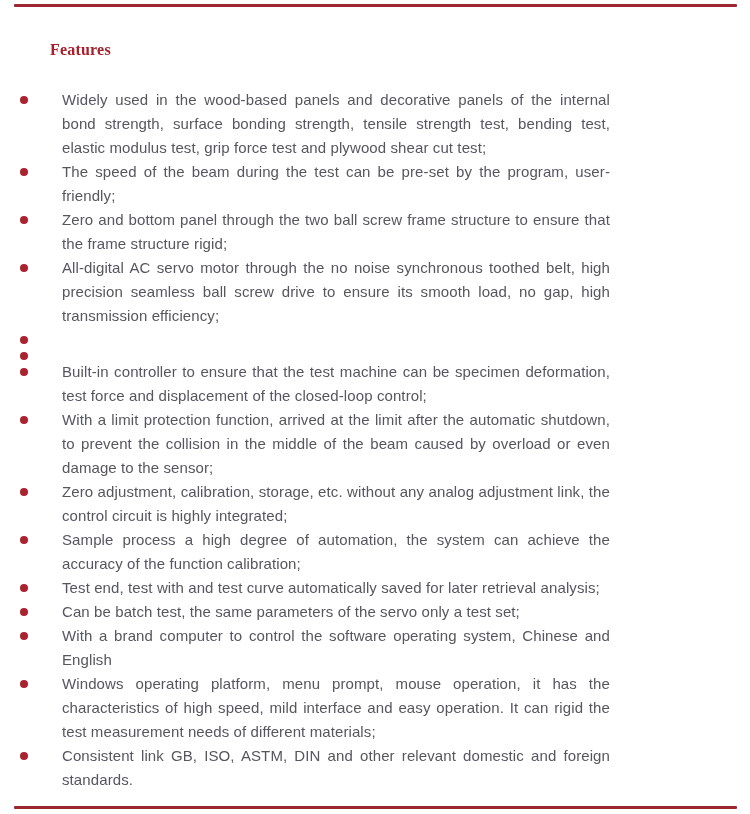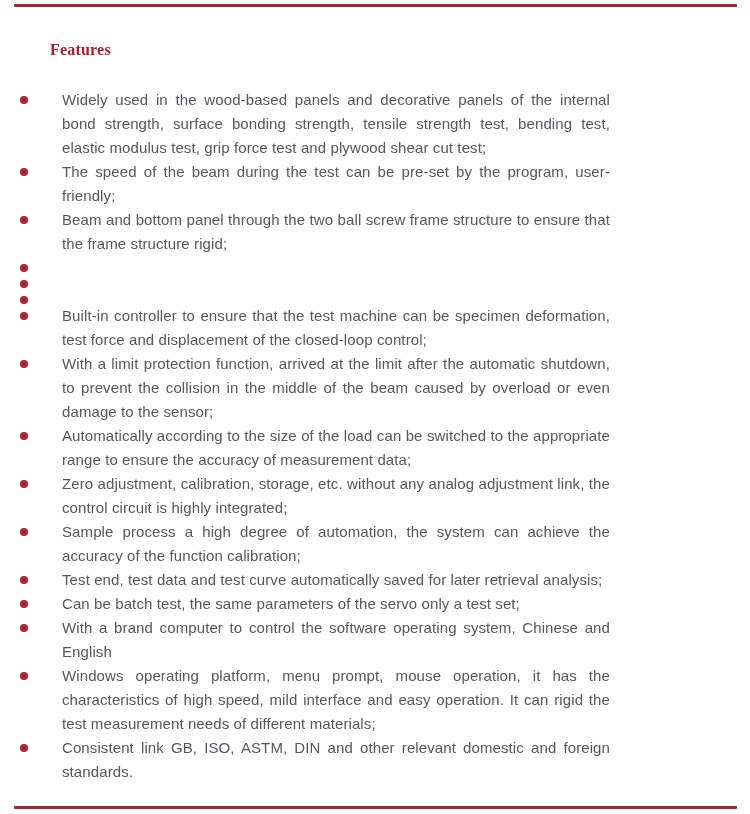--- a/index.html
+++ b/index.html
@@ -90,54 +90,51 @@
       <li>
         <span class="bullet"></span>
         <span class="item-text">Widely used in the wood-based panels and decorative panels of the internal bond strength, surface bonding strength, tensile strength test, bending test, elastic modulus test, grip force test and plywood shear cut test;</span>
       </li>
       <li>
         <span class="bullet"></span>
         <span class="item-text">The speed of the beam during the test can be pre-set by the program, user-friendly;</span>
       </li>
       <li>
         <span class="bullet"></span>
-        <span class="item-text">Beam and bottom panel through the two ball screw frame structure to ensure that the frame structure rigid;</span>
+        <span class="item-text">Zero and bottom panel through the two ball screw frame structure to ensure that the frame structure rigid;</span>
       </li>
       <li>
         <span class="bullet"></span>
+        <span class="item-text">All-digital AC servo motor through the no noise synchronous toothed belt, high precision seamless ball screw drive to ensure its smooth load, no gap, high transmission efficiency;</span>
       </li>
       <li>
         <span class="bullet"></span>
       </li>
       <li>
         <span class="bullet"></span>
       </li>
       <li>
         <span class="bullet"></span>
         <span class="item-text">Built-in controller to ensure that the test machine can be specimen deformation, test force and displacement of the closed-loop control;</span>
       </li>
       <li>
         <span class="bullet"></span>
         <span class="item-text">With a limit protection function, arrived at the limit after the automatic shutdown, to prevent the collision in the middle of the beam caused by overload or even damage to the sensor;</span>
       </li>
       <li>
         <span class="bullet"></span>
-        <span class="item-text">Automatically according to the size of the load can be switched to the appropriate range to ensure the accuracy of measurement data;</span>
-      </li>
-      <li>
-        <span class="bullet"></span>
         <span class="item-text">Zero adjustment, calibration, storage, etc. without any analog adjustment link, the control circuit is highly integrated;</span>
       </li>
       <li>
         <span class="bullet"></span>
         <span class="item-text">Sample process a high degree of automation, the system can achieve the accuracy of the function calibration;</span>
       </li>
       <li>
         <span class="bullet"></span>
-        <span class="item-text">Test end, test data and test curve automatically saved for later retrieval analysis;</span>
+        <span class="item-text">Test end, test with and test curve automatically saved for later retrieval analysis;</span>
       </li>
       <li>
         <span class="bullet"></span>
         <span class="item-text">Can be batch test, the same parameters of the servo only a test set;</span>
       </li>
       <li class="justify-last">
         <span class="bullet"></span>
         <span class="item-text">With a brand computer to control the software operating system, Chinese and English</span>
       </li>
       <li>

